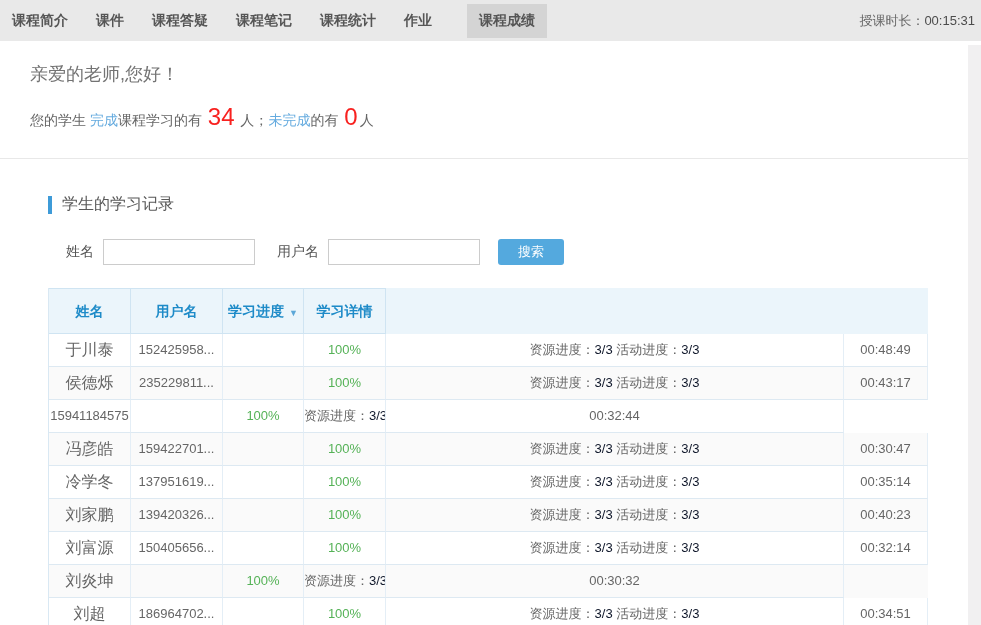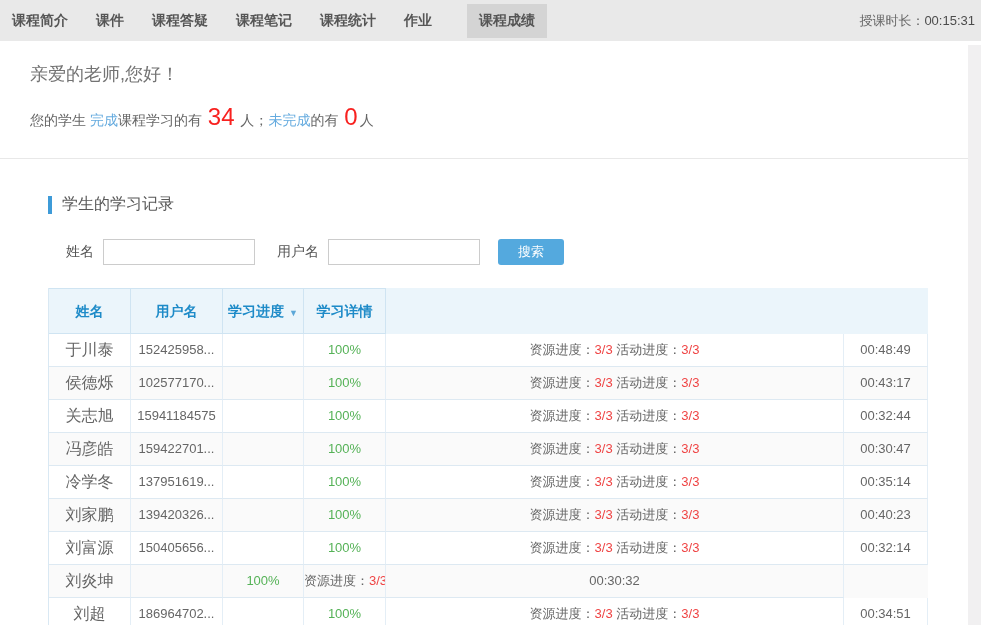--- a/index.html
+++ b/index.html
@@ -108,21 +108,21 @@
     text-align: center;
     color: #666;
     font-size: 13px;
     border-right: 1px solid #e4eef6;
     border-bottom: 1px solid #dde9f2;
     white-space: nowrap;
     overflow: hidden;
   }
   .td.name { font-size: 16px; }
   .td.green { color: #55b257; }
-  .td .blue { color: #ef4444; cursor: pointer; }
+  .td .blue { color: #0f172a; cursor: pointer; }
 
   
   .scrollbar-track {
     position: absolute;
     top: 45px; right: 0; bottom: 0;
     width: 13px;
     background: #f1f0f1;
   }
 </style>
 </head>
@@ -177,28 +177,27 @@
         <div class="tr">
     <div class="td name">于川泰</div>
     <div class="td">152425958...</div>
     <div class="td"></div>
     <div class="td green">100%</div>
     <div class="td details"><span>资源进度：</span><span class="blue">3/3</span> <span>活动进度：</span><span class="blue">3/3</span></div>
     <div class="td">00:48:49</div>
   </div>
         <div class="tr">
     <div class="td name">侯德烁</div>
-    <div class="td">102577170...</div>
+    <div class="td">235229811...</div>
     <div class="td"></div>
     <div class="td green">100%</div>
     <div class="td details"><span>资源进度：</span><span class="blue">3/3</span> <span>活动进度：</span><span class="blue">3/3</span></div>
     <div class="td">00:43:17</div>
   </div>
         <div class="tr">
-    <div class="td name">关志旭</div>
     <div class="td">15941184575</div>
     <div class="td"></div>
     <div class="td green">100%</div>
     <div class="td details"><span>资源进度：</span><span class="blue">3/3</span> <span>活动进度：</span><span class="blue">3/3</span></div>
     <div class="td">00:32:44</div>
   </div>
         <div class="tr">
     <div class="td name">冯彦皓</div>
     <div class="td">159422701...</div>
     <div class="td"></div>

